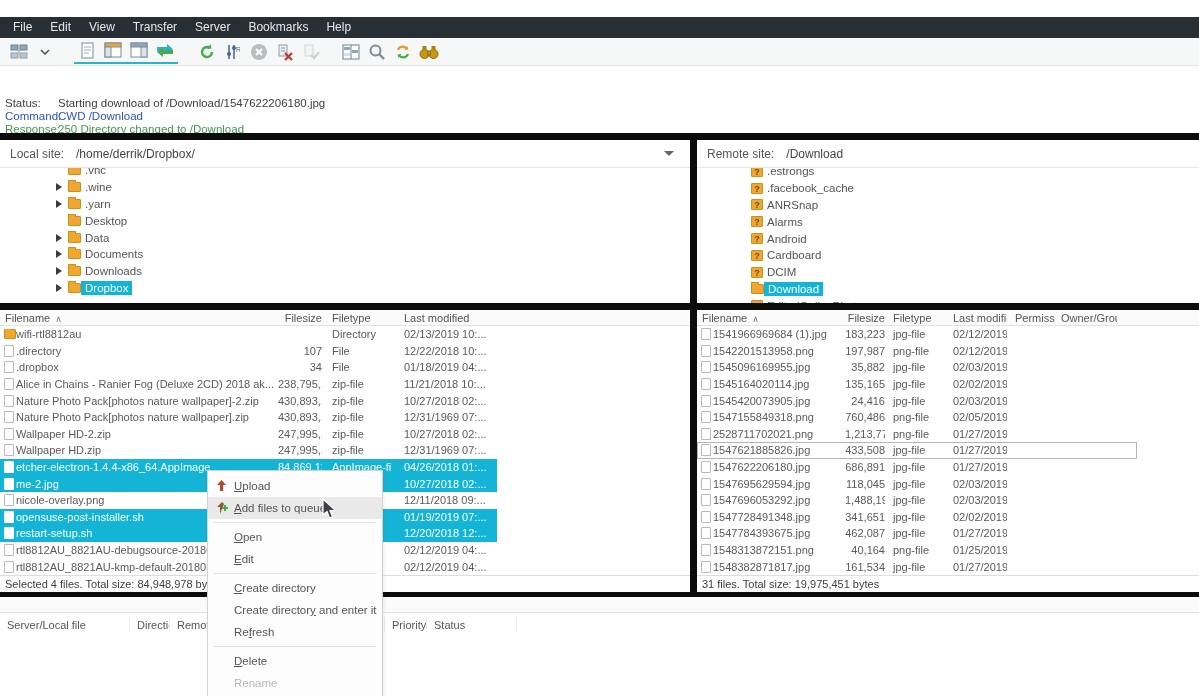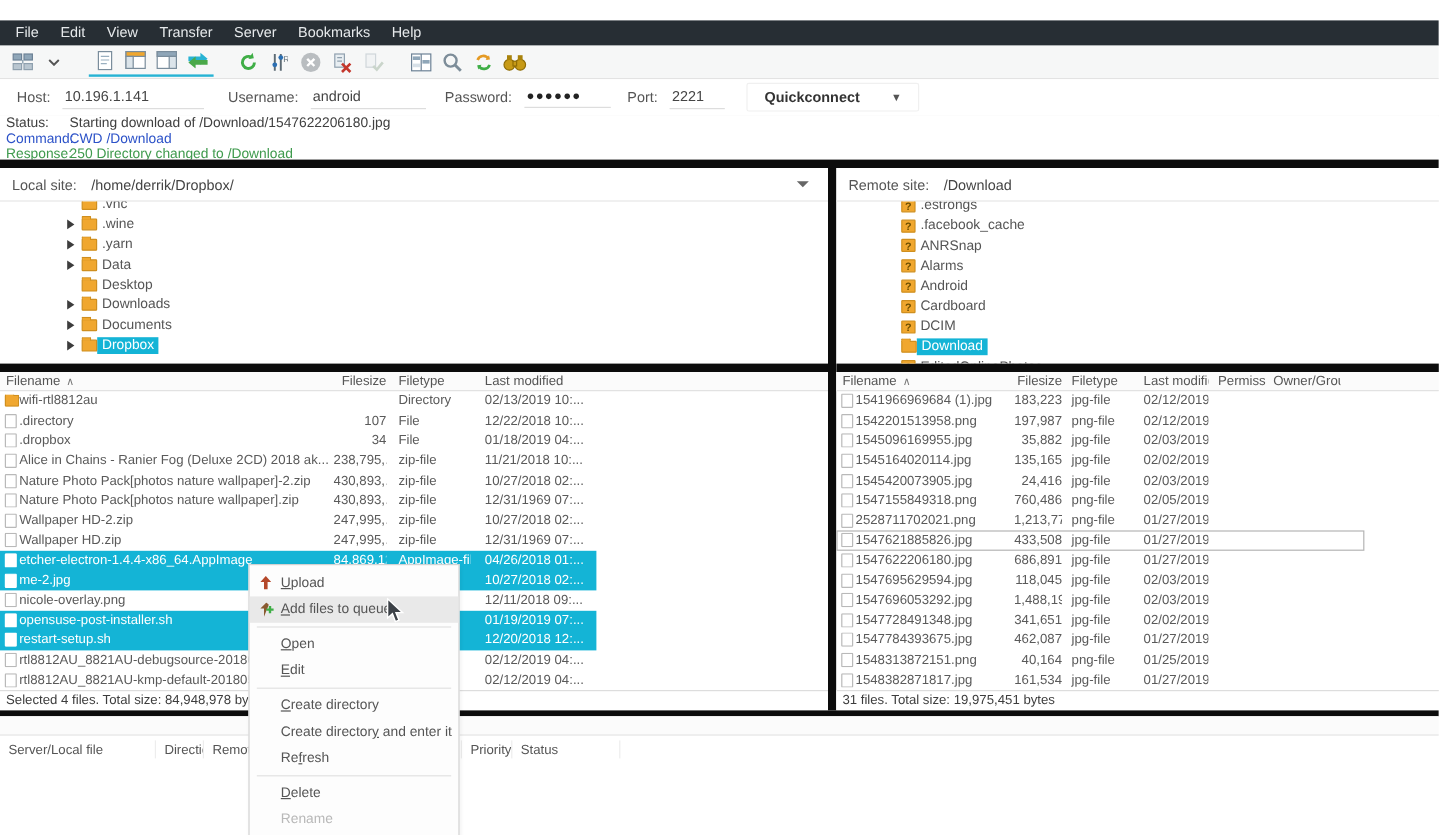--- a/index.html
+++ b/index.html
@@ -259,34 +259,20 @@
       <svg width="20" height="16" viewBox="0 0 20 16">
           <circle cx="5.5" cy="10" r="4.5" fill="#c79a16" stroke="#8f6d06"></circle>
           <circle cx="14.5" cy="10" r="4.5" fill="#c79a16" stroke="#8f6d06"></circle>
           <rect x="8.5" y="7" width="3" height="4" fill="#c79a16" stroke="#8f6d06"></rect>
           <rect x="3.5" y="2" width="4" height="4" fill="#a8820c"></rect>
           <rect x="12.5" y="2" width="4" height="4" fill="#a8820c"></rect>
         </svg>
     </div>
   </div>
 
-  <div id="quickbar">
-    <span class="q-label">Host:</span>
-    <span class="q-field" style="width:118px">10.196.1.141</span>
-    <span class="q-label" style="margin-left:20px">Username:</span>
-    <span class="q-field" style="width:96px">android</span>
-    <span class="q-label" style="margin-left:16px">Password:</span>
-    <span class="q-field q-pass" style="width:72px">●●●●●●</span>
-    <span class="q-label" style="margin-left:14px">Port:</span>
-    <span class="q-field" style="width:46px">2221</span>
-    <button id="quickconnect-btn">
-      <span>Quickconnect</span>
-      <span class="chev">▼</span>
-    </button>
-  </div>
 
   <div id="log">
       <div class="log-line">
         <span class="log-label k-status">Status:</span>
         <span class="k-status">Starting download of /Download/1547622206180.jpg</span>
       </div>
       <div class="log-line">
         <span class="log-label k-command">Command:</span>
         <span class="k-command">CWD /Download</span>
       </div>
@@ -319,41 +305,41 @@
             <span class="tree-label">.wine</span>
           </div>
           <div class="tree-row">
             <span class="tw" style="width: 40px;"></span>
             <span class="expander"></span>
             <span class="i-folder"></span>
             <span class="tree-label">.yarn</span>
           </div>
           <div class="tree-row">
             <span class="tw" style="width: 40px;"></span>
-            <span class="expander"></span>
-            <span class="i-folder"></span>
-            <span class="tree-label">Data</span>
-          </div>
-          <div class="tree-row">
-            <span class="tw" style="width: 40px;"></span>
             <span class="expander none"></span>
             <span class="i-folder"></span>
             <span class="tree-label">Desktop</span>
           </div>
           <div class="tree-row">
             <span class="tw" style="width: 40px;"></span>
             <span class="expander"></span>
             <span class="i-folder"></span>
-            <span class="tree-label">Downloads</span>
+            <span class="tree-label">Data</span>
           </div>
           <div class="tree-row">
             <span class="tw" style="width: 40px;"></span>
             <span class="expander"></span>
             <span class="i-folder"></span>
             <span class="tree-label">Documents</span>
+          </div>
+          <div class="tree-row">
+            <span class="tw" style="width: 40px;"></span>
+            <span class="expander"></span>
+            <span class="i-folder"></span>
+            <span class="tree-label">Downloads</span>
           </div>
           <div class="tree-row">
             <span class="tw" style="width: 40px;"></span>
             <span class="expander"></span>
             <span class="i-folder"></span>
             <span class="tree-label sel">Dropbox</span>
           </div>
         </div>
     </div>
     <div class="pane-sash"></div>

